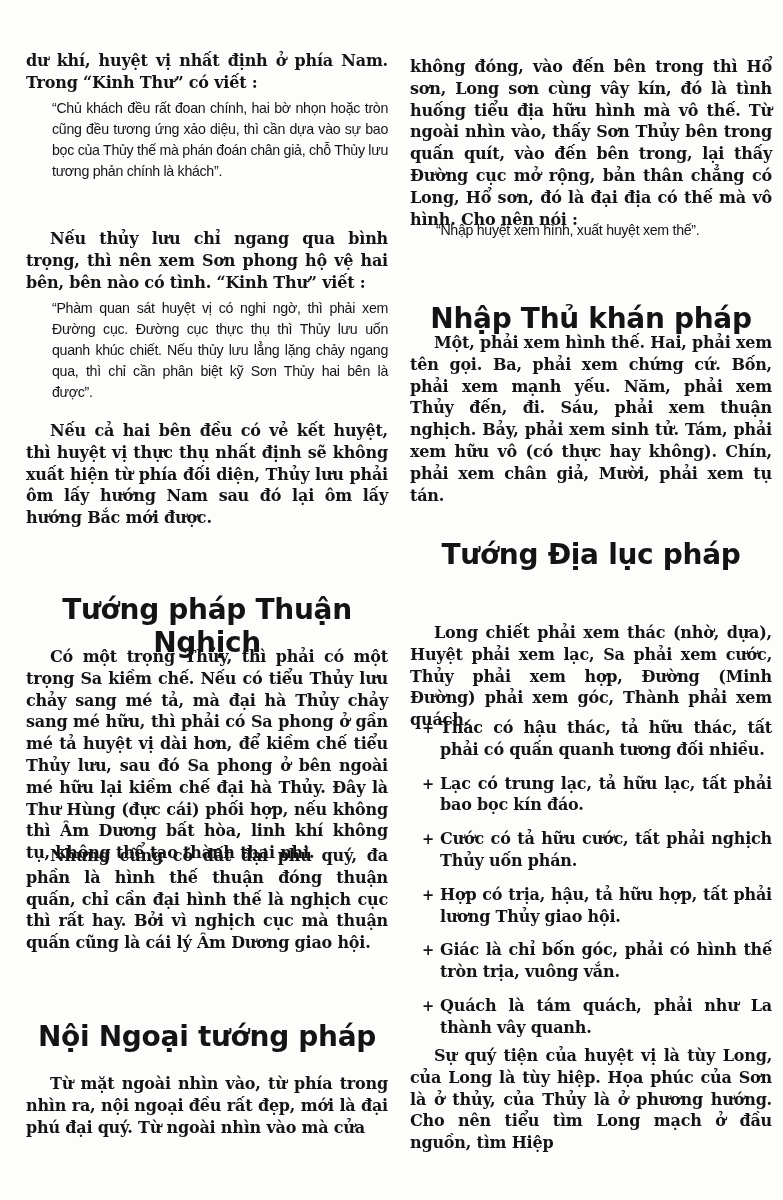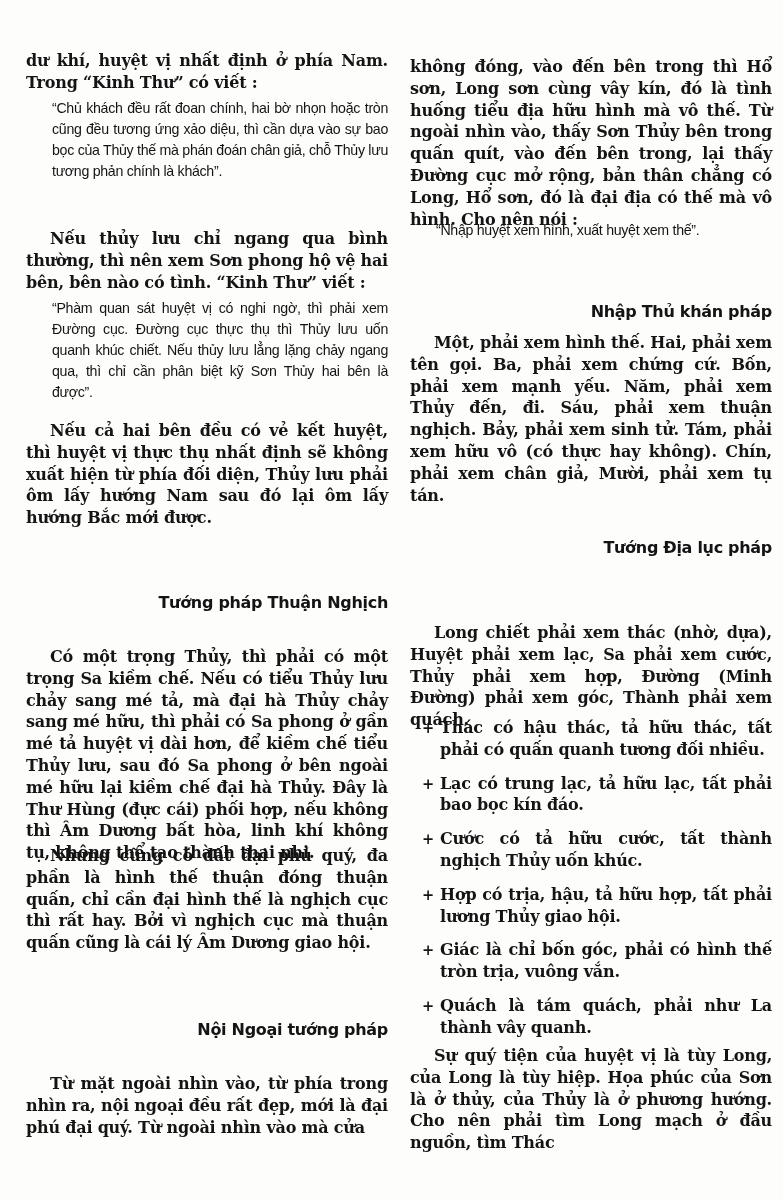--- a/index.html
+++ b/index.html
@@ -18,21 +18,21 @@
       margin: 0; letter-spacing: -0.2px;
     }
     .p.indent { text-indent: 24px; }
     .q {
       font-family: "Liberation Sans", sans-serif; font-weight: normal;
       font-size: 14.2px; line-height: 21px; text-align: justify;
       margin: 0 0 0 26px; letter-spacing: -0.3px;
     }
     .h {
       font-family: "DejaVu Sans", sans-serif; font-weight: bold;
-      font-size: 16px; text-align: right; margin: 0; letter-spacing: -0.3px;
+      font-size: 28px; text-align: center; margin: 0; letter-spacing: -0.3px;
     }
     .list { margin: 0; padding: 0; list-style: none; }
     .list li { position: relative; padding-left: 30px; margin: 0; }
     .list li .plus {
       position: absolute; left: 12px; top: 0;
       font-family: "DejaVu Serif", serif; font-weight: bold; font-size: 14.6px; line-height: 21.8px;
     }
     .pageno {
       position: absolute; left: 26px; top: 1155px;
       font-family: "DejaVu Serif", serif; font-size: 15px; margin-top: 48px;
@@ -42,21 +42,21 @@
 <body>
 
 <div class="col col-left">
   <div class="blk" style="top:50px">
     <p class="p">dư khí, huyệt vị nhất định ở phía Nam. Trong “Kinh Thư” có viết :</p>
   </div>
   <div class="blk" style="top:98px">
     <p class="q">“Chủ khách đều rất đoan chính, hai bờ nhọn hoặc tròn cũng đều tương ứng xảo diệu, thì cần dựa vào sự bao bọc của Thủy thế mà phán đoán chân giả, chỗ Thủy lưu tương phản chính là khách”.</p>
   </div>
   <div class="blk" style="top:228px">
-    <p class="p indent">Nếu thủy lưu chỉ ngang qua bình thường, thì nên xem Sơn phong hộ vệ hai bên, bên nào có tình. “Kinh Thư” viết :</p>
+    <p class="p indent">Nếu thủy lưu chỉ ngang qua bình trọng, thì nên xem Sơn phong hộ vệ hai bên, bên nào có tình. “Kinh Thư” viết :</p>
   </div>
   <div class="blk" style="top:298px">
     <p class="q">“Phàm quan sát huyệt vị có nghi ngờ, thì phải xem Đường cục. Đường cục thực thụ thì Thủy lưu uốn quanh khúc chiết. Nếu thủy lưu lẳng lặng chảy ngang qua, thì chỉ cần phân biệt kỹ Sơn Thủy hai bên là được”.</p>
   </div>
   <div class="blk" style="top:420px">
     <p class="p indent">Nếu cả hai bên đều có vẻ kết huyệt, thì huyệt vị thực thụ nhất định sẽ không xuất hiện từ phía đối diện, Thủy lưu phải ôm lấy hướng Nam sau đó lại ôm lấy hướng Bắc mới được.</p>
   </div>
   <div class="blk" style="top:593px">
     <h2 class="h">Tướng pháp Thuận Nghịch</h2>
   </div>
@@ -97,33 +97,33 @@
     <li style="margin-bottom:12px">
       <span class="plus">+</span>
       <p class="p">Thác có hậu thác, tả hữu thác, tất phải có quấn quanh tương đối nhiều.</p>
     </li>
     <li style="margin-bottom:12px">
       <span class="plus">+</span>
       <p class="p">Lạc có trung lạc, tả hữu lạc, tất phải bao bọc kín đáo.</p>
     </li>
     <li style="margin-bottom:12px">
       <span class="plus">+</span>
-      <p class="p">Cước có tả hữu cước, tất thành nghịch Thủy uốn khúc.</p>
+      <p class="p">Cước có tả hữu cước, tất phải nghịch Thủy uốn phán.</p>
     </li>
     <li style="margin-bottom:12px">
       <span class="plus">+</span>
       <p class="p">Hợp có trịa, hậu, tả hữu hợp, tất phải lương Thủy giao hội.</p>
     </li>
     <li style="margin-bottom:12px">
       <span class="plus">+</span>
       <p class="p">Giác là chỉ bốn góc, phải có hình thế tròn trịa, vuông vắn.</p>
     </li>
     <li>
       <span class="plus">+</span>
       <p class="p">Quách là tám quách, phải như La thành vây quanh.</p>
     </li>
   </ul>
   <div class="blk" style="top:1045px">
-    <p class="p indent">Sự quý tiện của huyệt vị là tùy Long, của Long là tùy hiệp. Họa phúc của Sơn là ở thủy, của Thủy là ở phương hướng. Cho nên phải tìm Long mạch ở đầu nguồn, tìm Thác</p>
+    <p class="p indent">Sự quý tiện của huyệt vị là tùy Long, của Long là tùy hiệp. Họa phúc của Sơn là ở thủy, của Thủy là ở phương hướng. Cho nên tiểu tìm Long mạch ở đầu nguồn, tìm Hiệp</p>
   </div>
 </div>
 
 <div class="pageno">376</div>
 
 </body></html>

